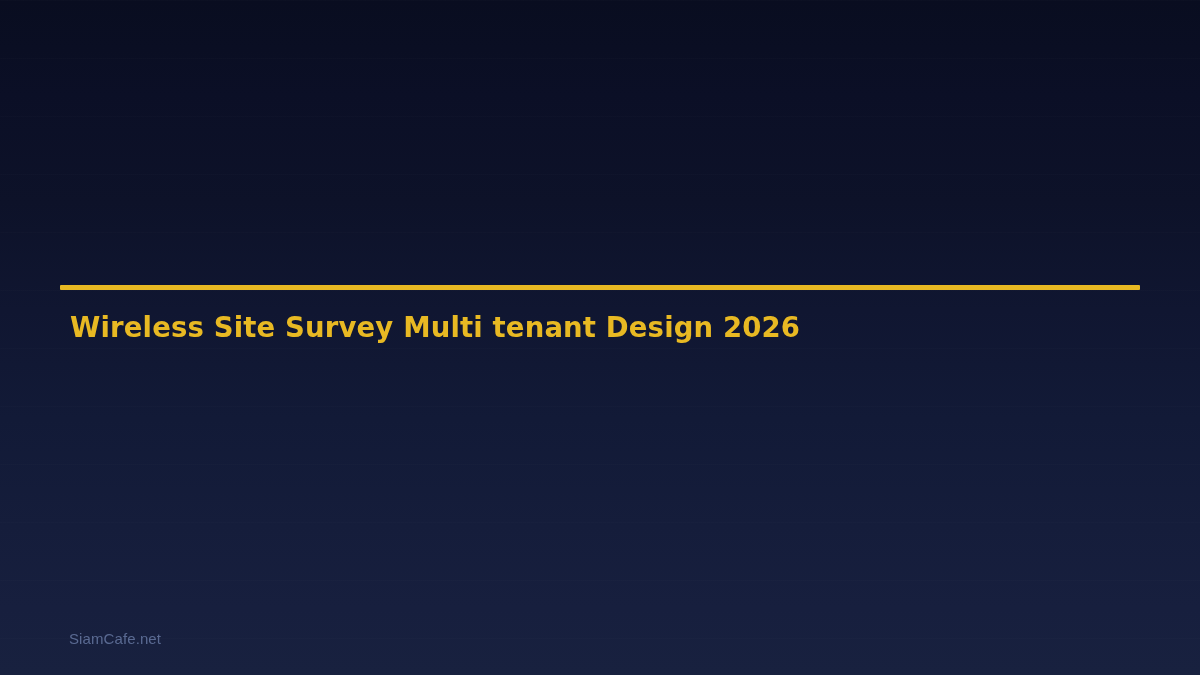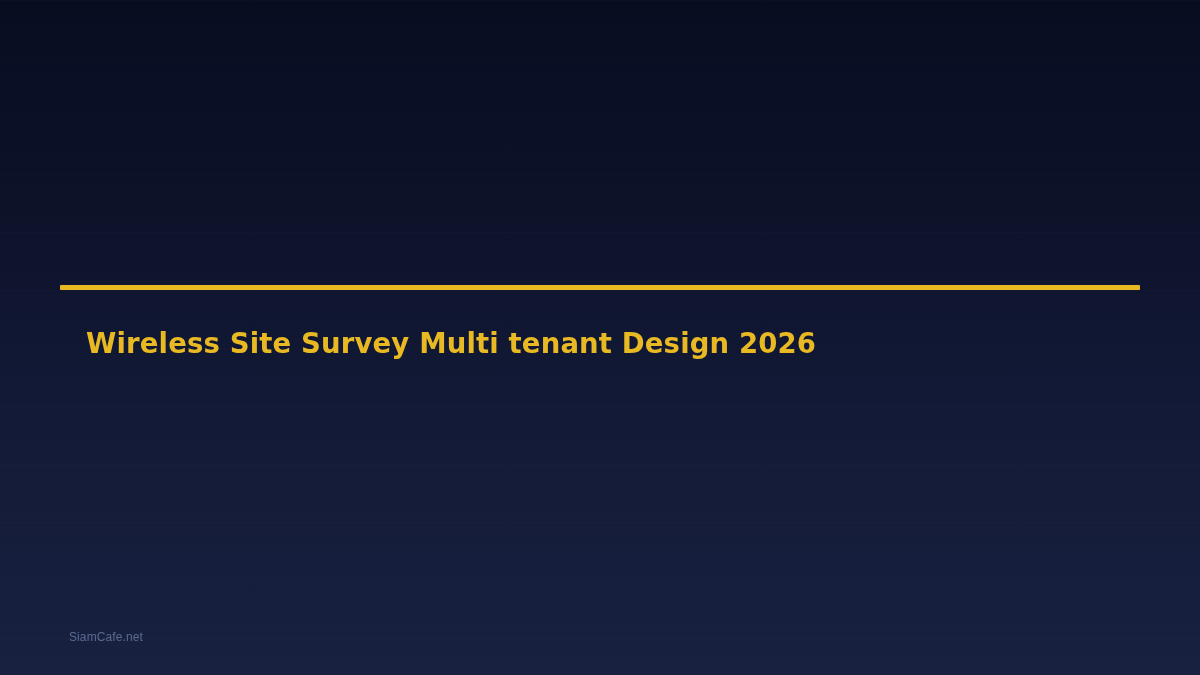--- a/index.html
+++ b/index.html
@@ -55,36 +55,36 @@
   }
 
   .accent-bar {
     width: 1080px;
     height: 5px;
     background: #e8b923;
     border-radius: 1px;
   }
 
   .slide-title {
-    margin: 16px;
+    margin: 0;
     padding-left: 10px;
     padding-top: 21px;
     font-size: 27.5px;
     font-weight: bold;
     letter-spacing: 0.15px;
     line-height: 1.2;
     color: #e8b923;
     white-space: nowrap;
   }
 
   .footer {
     position: absolute;
     left: 69px;
     top: 630px;
-    font-size: 12px;
+    font-size: 15px;
     font-weight: normal;
     letter-spacing: 0.1px;
     color: #5a6a92;
     font-family: "Liberation Sans", "DejaVu Sans", sans-serif;
   }
 </style>
 </head>
 <body>
 
 <div class="slide">

